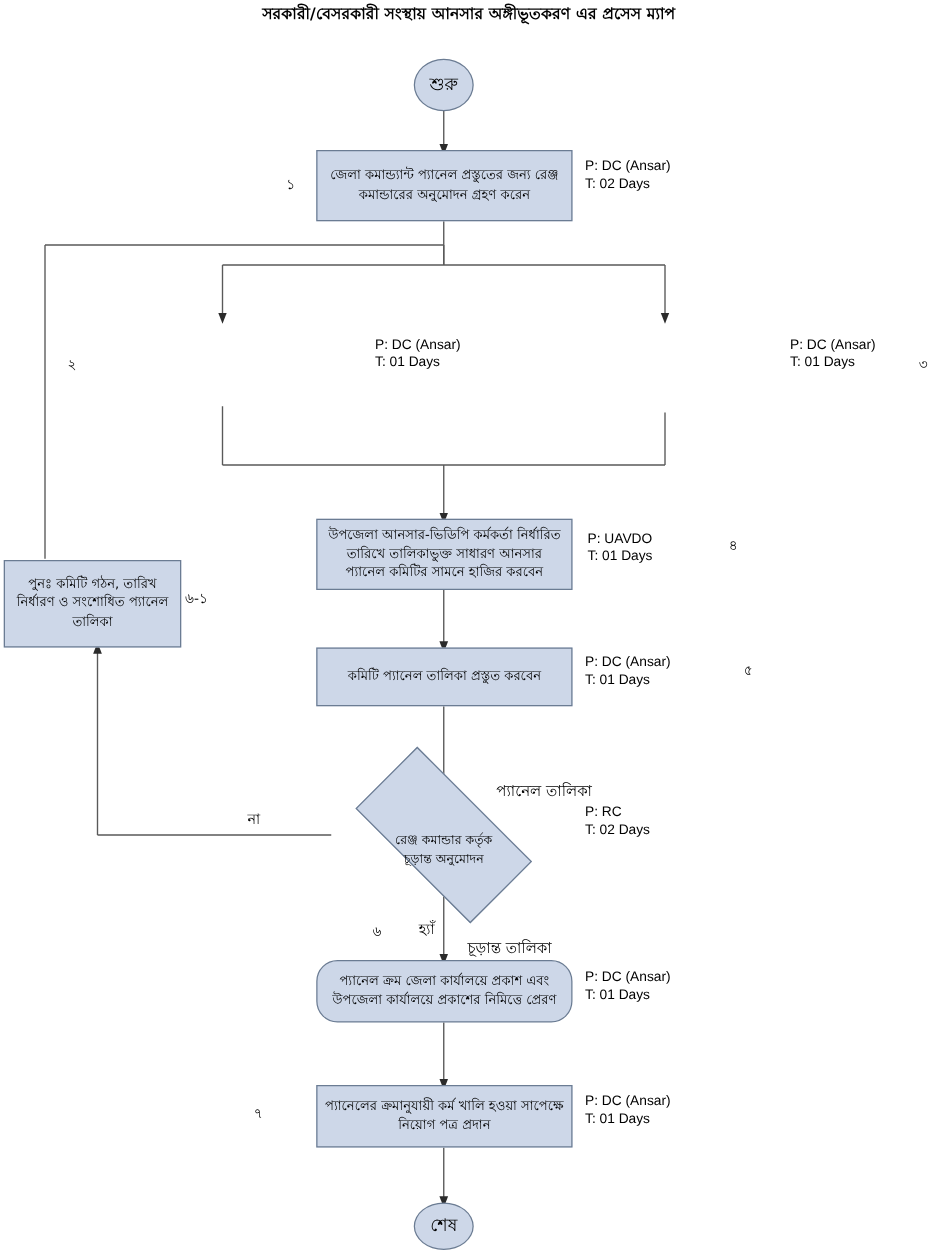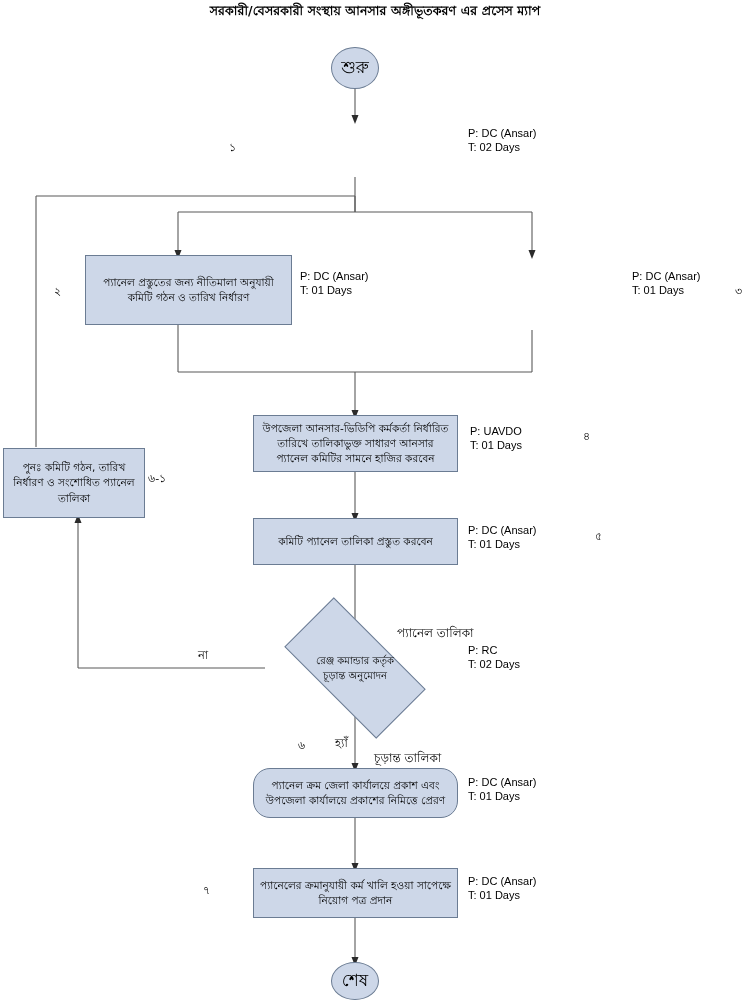--- a/index.html
+++ b/index.html
@@ -25,31 +25,31 @@
     font-family:"DejaVu Sans","Liberation Sans",sans-serif;
     font-size:10.5px;color:#000;
   }
   .node span{display:block;padding:0 6px;}
 
   .terminator{
     position:absolute;box-sizing:border-box;
     background:#cdd7e8;border:1px solid #6b7c93;border-radius:50%;
     display:flex;align-items:center;justify-content:center;
     font-family:"DejaVu Sans","Liberation Sans",sans-serif;
-    font-size:17px;
+    font-size:14px;
   }
 
   .diamond-wrap{position:absolute;}
   .diamond-shape{
     position:absolute;left:0;top:0;width:100%;height:100%;
     background:#cdd7e8;border:1px solid #6b7c93;
     transform:rotate(45deg);box-sizing:border-box;
   }
   .diamond-text{
-    position:absolute;left:0;top:0;width:100%;height:100%;
+    position:absolute;left:0;top:12px;width:100%;height:100%;
     display:flex;align-items:center;justify-content:center;text-align:center;
     font-family:"DejaVu Sans","Liberation Sans",sans-serif;
     font-size:10px;line-height:1.5;
   }
   .diamond-text span{display:block;padding:0 14px;}
 
   .meta{
     position:absolute;font-size:11px;line-height:1.25;white-space:nowrap;
     font-family:"Liberation Sans",sans-serif;
   }
@@ -119,29 +119,29 @@
   </svg>
 
   <div class="terminator" style="left:331px;top:47px;width:48px;height:42px;">
     <span>শুরু</span>
   </div>
 
   <div class="terminator" style="left:331px;top:962px;width:48px;height:38px;">
     <span>শেষ</span>
   </div>
 
+  <div class="node" style="left:253px;top:120px;width:205px;height:57px;">
+    <span>জেলা কমান্ড্যান্ট প্যানেল প্রস্তুতের জন্য রেঞ্জ কমান্ডারের অনুমোদন গ্রহণ করেন</span>
+  </div>
   <div class="meta" style="left:468px;top:127px;">
     <div>P: DC (Ansar)</div>
     <div>T: 02 Days</div>
   </div>
   <div class="step-num" style="left:229px;top:139px;">১</div>
 
-  <div class="node" style="left:85px;top:255px;width:207px;height:70px;">
-    <span>প্যানেল প্রস্তুতের জন্য নীতিমালা অনুযায়ী কমিটি গঠন ও তারিখ নির্ধারণ</span>
-  </div>
   <div class="meta" style="left:300px;top:270px;">
     <div>P: DC (Ansar)</div>
     <div>T: 01 Days</div>
   </div>
   <div class="step-num" style="left:54px;top:283px;">২</div>
 
   <div class="meta" style="left:632px;top:270px;">
     <div>P: DC (Ansar)</div>
     <div>T: 01 Days</div>
   </div>

